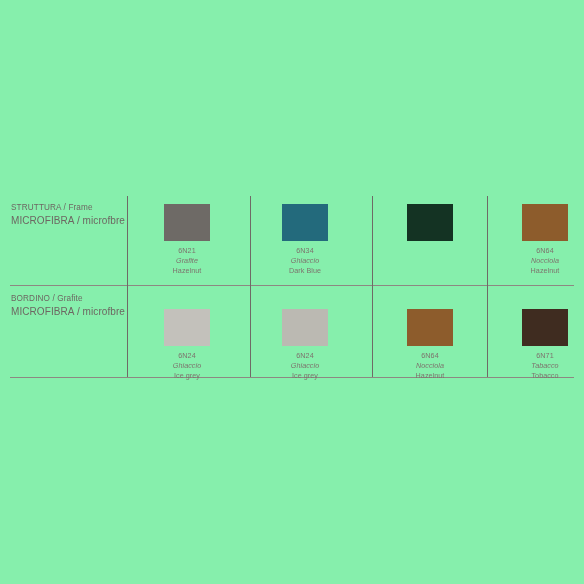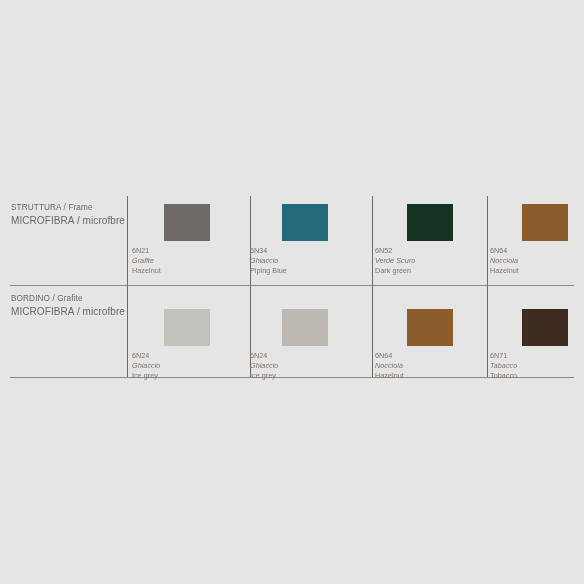--- a/index.html
+++ b/index.html
@@ -11,21 +11,21 @@
     width: 584px;
     height: 584px;
     font-family: "Liberation Sans", sans-serif;
     -webkit-font-smoothing: antialiased;
   }
 
   #sheet {
     position: relative;
     width: 584px;
     height: 584px;
-    background: #e5e5e5;
+    background: #86efac;
     overflow: hidden;
   }
 
   
   .hrule {
     position: absolute;
     left: 10px;
     width: 564px;
     height: 1px;
     background: #8d8882;
@@ -54,21 +54,21 @@
   .rowhead .l2 {
     font-size: 10px;
     letter-spacing: 0.08px;
     white-space: nowrap;
   }
 
   
   .cell {
     position: absolute;
     width: 110px;
-    text-align: left;
+    text-align: center;
   }
   .swatch {
     width: 46px;
     height: 37px;
     margin: 0 auto;
     display: block;
   }
   .caption {
     margin-top: 5px;
     font-size: 7.2px;
@@ -105,31 +105,26 @@
       <span class="it">Grafite</span>
       <span class="en">Hazelnut</span>
     </div>
   </div>
 
   <div class="cell" style="left:250px; top:204px">
     <span class="swatch" style="background-color: rgb(35, 106, 124);"></span>
     <div class="caption">
       <span class="code">6N34</span>
       <span class="it">Ghiaccio</span>
-      <span class="en">Piping Blue</span>
+      <span class="en">Dark Blue</span>
     </div>
   </div>
 
   <div class="cell" style="left:375px; top:204px">
     <span class="swatch" style="background-color: rgb(20, 51, 35);"></span>
-    <div class="caption">
-      <span class="code">6N52</span>
-      <span class="it">Verde Scuro</span>
-      <span class="en">Dark green</span>
-    </div>
   </div>
 
   <div class="cell" style="left:490px; top:204px">
     <span class="swatch" style="background-color: rgb(141, 92, 44);"></span>
     <div class="caption">
       <span class="code">6N64</span>
       <span class="it">Nocciola</span>
       <span class="en">Hazelnut</span>
     </div>
   </div>

